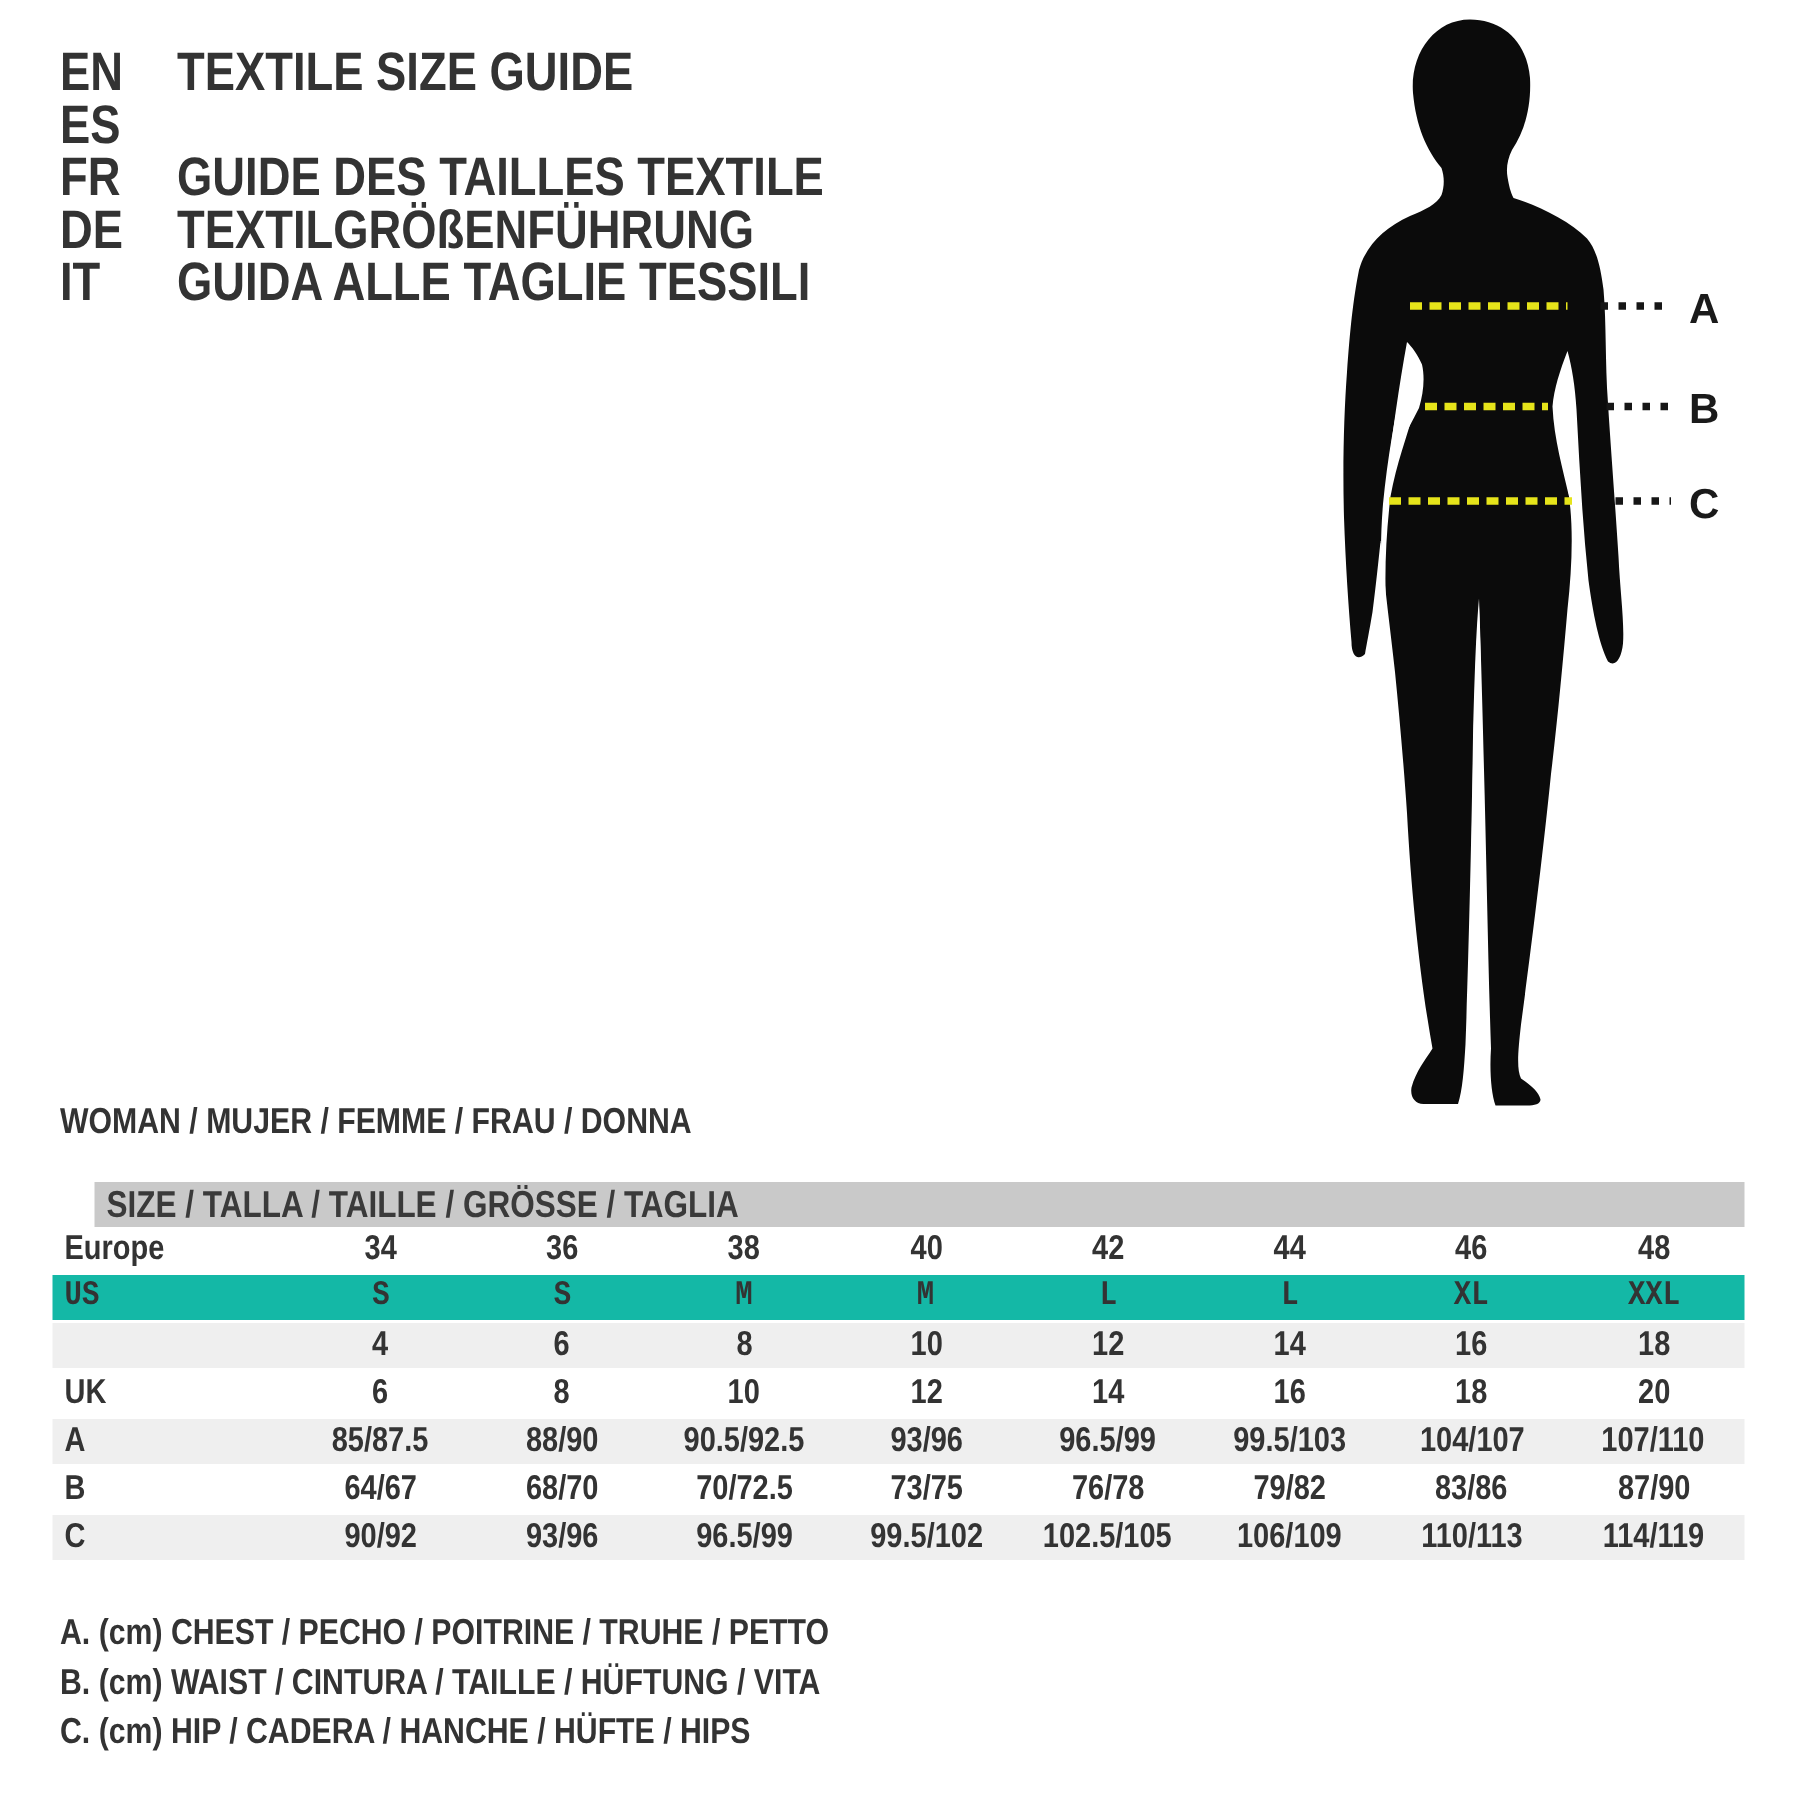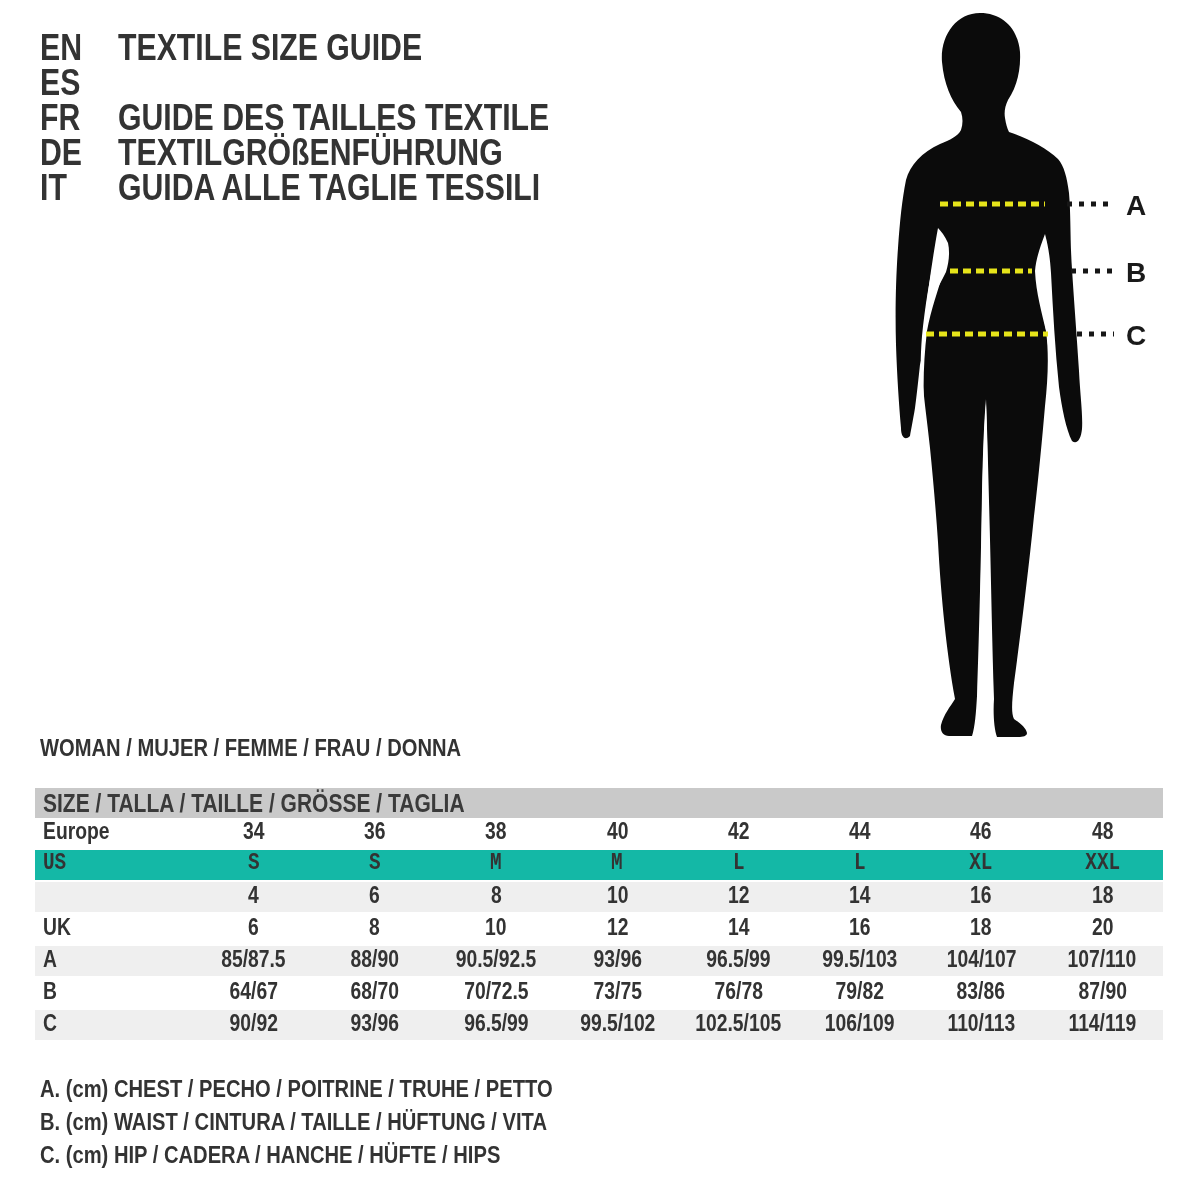--- a/index.html
+++ b/index.html
@@ -16,21 +16,21 @@
   .lang-code{width:78px;flex:0 0 78px;}
 
   
   .figure-box{position:absolute;left:850px;top:0;width:350px;height:760px;}
 
   
   .section-title{position:absolute;left:40px;top:734px;font-size:24px;height:28px;line-height:28px;}
 
   
   .size-table{position:absolute;left:35px;top:788px;width:1128px;}
-  .table-header{height:30px;line-height:30px;padding-left:8px;font-size:25px;color:#3a3a3a;}
+  .table-header{height:30px;line-height:30px;padding-left:8px;font-size:25px;color:#3a3a3a;margin-left:28px;}
   .t-row{display:flex;height:30px;margin-bottom:2px;align-items:flex-start;font-size:23px;}
   .t-label{flex:0 0 150px;padding-left:8px;}
   .t-cell{flex:1 1 0;text-align:center;}
 
   
   .legend-block{position:absolute;left:40px;top:1072px;}
   .legend-line{height:33px;line-height:33px;font-size:24px;}
 </style>
 </head>
 <body>

